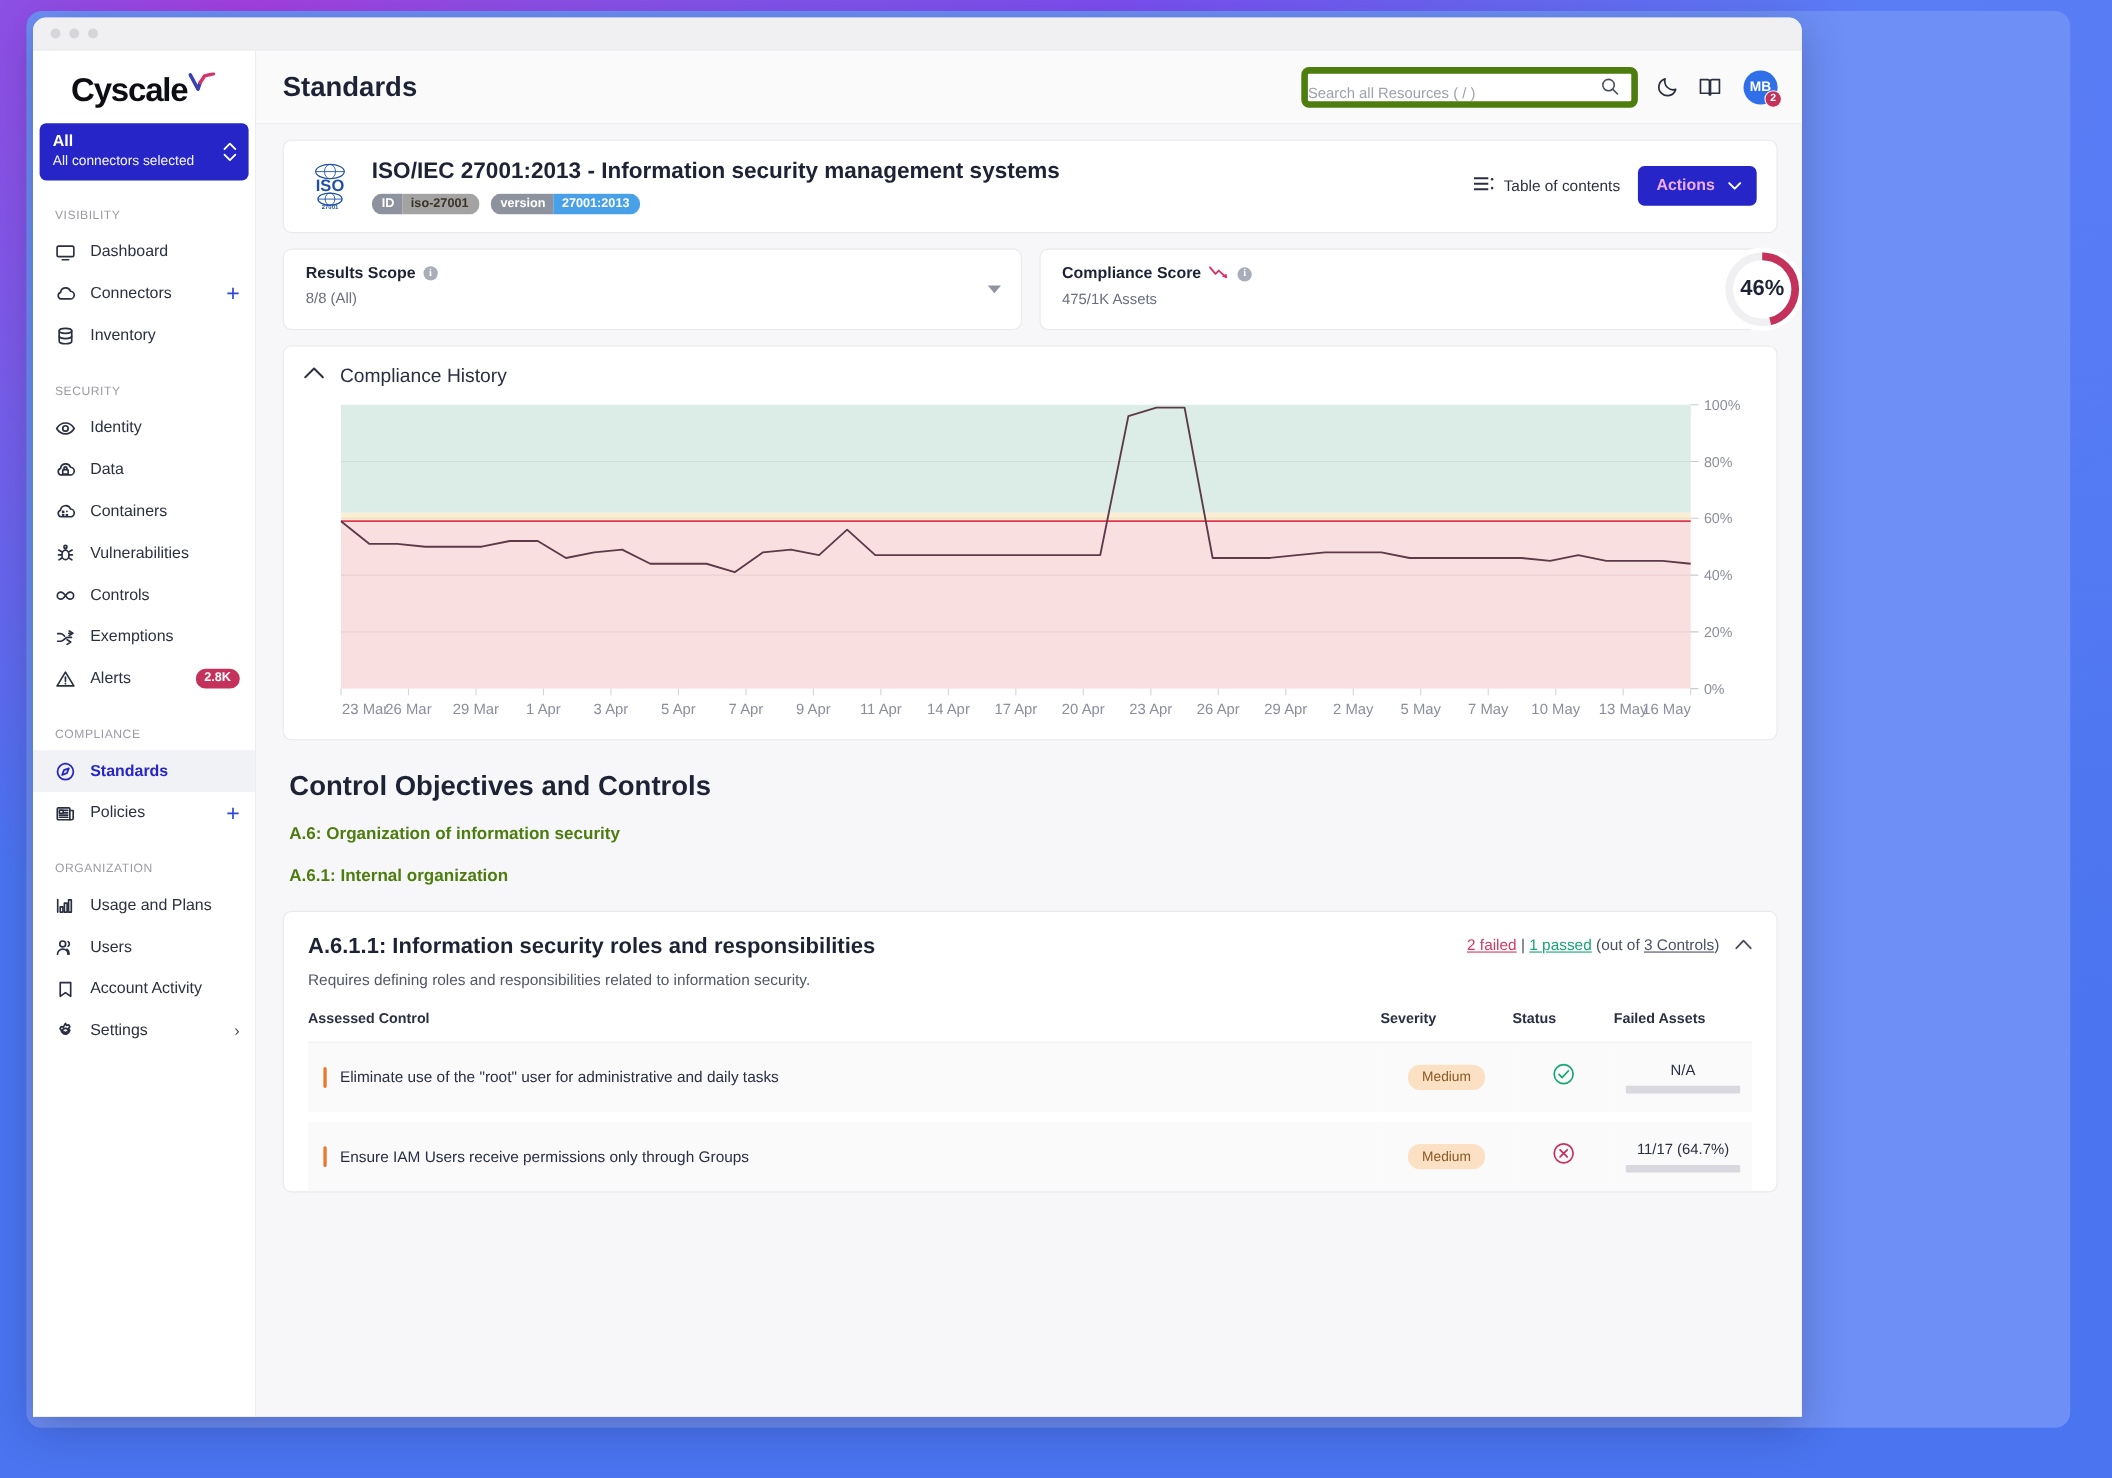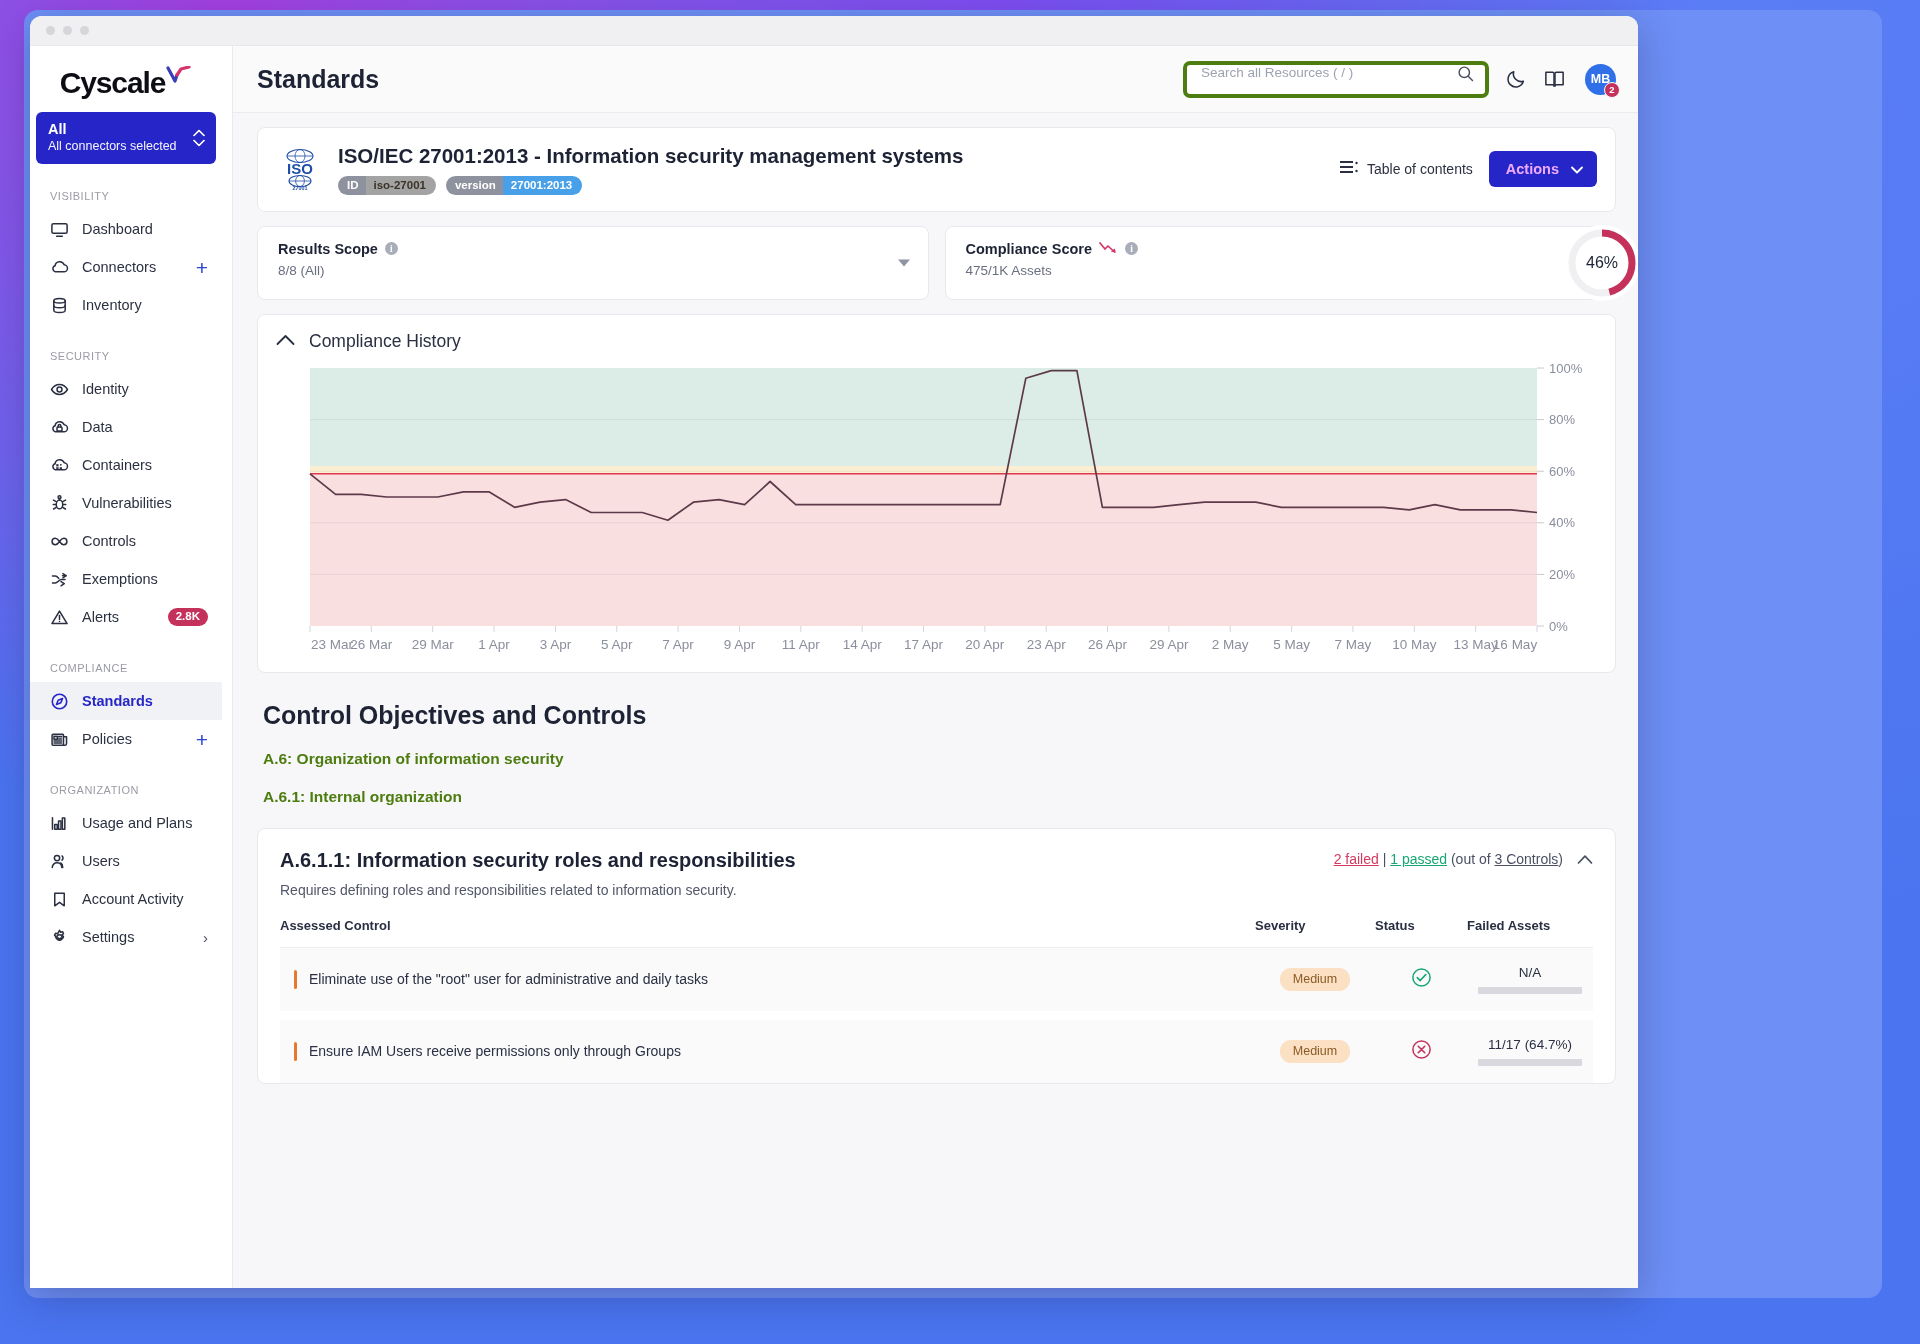--- a/index.html
+++ b/index.html
@@ -44,21 +44,21 @@
   }
   .dot { width: 9px; height: 9px; border-radius: 50%; background: #d6d6da; }
 
   #app { display: flex; height: calc(100% - 30px); }
 
   
   #sidebar {
     width: 203px; flex: 0 0 203px;
     background: #ffffff;
     border-right: 1px solid #e9e9ee;
-    padding: 0 10px 10px 0;
+    padding: 0 0 10px 0;
     overflow: hidden;
   }
   #logo { padding: 22px 0 14px 0; text-align: center; }
   .logo-wrap { display: inline-flex; align-items: flex-start; }
   .logo-text {
     font-size: 30px; font-weight: 700; letter-spacing: -1.1px;
     color: #0d0d14; line-height: 1;
   }
   .logo-mark { margin-left: 1px; margin-top: -2px; }
 
@@ -106,23 +106,23 @@
   
   #main { flex: 1 1 auto; display: flex; flex-direction: column; overflow: hidden; background: #f7f7f9; }
 
   #topbar {
     height: 67px; flex: 0 0 67px;
     background: #fafafb; border-bottom: 1px solid #ebebef;
     display: flex; align-items: center; padding: 0 22px 0 24px; gap: 16px;
   }
   #page-title { font-size: 25px; font-weight: 700; color: #1d2334; flex: 1 1 auto; }
   .searchbox {
-    width: 306px; height: 37px; border: 4px solid #4d7c0f; border-radius: 7px;
-    background: #fff; display: flex; align-items: flex-start;
-    padding: 0 11px 0 14px; gap: 8px;
+    width: 306px; height: 37px; border: 6px solid #4d7c0f; border-radius: 7px;
+    background: #fff; display: flex; align-items: flex-end;
+    padding: 0 11px 0 0; gap: 8px;
   }
   .searchbox input {
     flex: 1 1 auto; border: 0; outline: 0; font-size: 13.5px;
     color: #3a3f52; font-family: inherit; background: transparent;
   }
   .searchbox input::placeholder { color: #9ea2b0; }
   .topicon { width: 22px; height: 22px; color: #2a2f42; cursor: pointer; }
   .avatar {
     width: 31px; height: 31px; border-radius: 50%; background: #2f6fe8;
     color: #fff; font-size: 12.5px; font-weight: 700;
@@ -178,21 +178,21 @@
   .caret-dn {
     position: absolute; right: 18px; top: 50%; transform: translateY(-50%);
     width: 0; height: 0; border-left: 6px solid transparent; border-right: 6px solid transparent;
     border-top: 7px solid #9094a2; cursor: pointer;
   }
   .donut-wrap {
     position: absolute; right: -25px; top: 50%; transform: translateY(-50%);
     width: 76px; height: 76px; border-radius: 50%; background: #fff;
     display: flex; align-items: center; justify-content: center;
   }
-  .donut-val { position: absolute; font-size: 16px; font-weight: 400; color: #1d2334; }
+  .donut-val { position: absolute; font-size: 20px; font-weight: 700; color: #1d2334; }
 
   
   #hist { margin-top: 14px; padding: 16px 18px 10px 18px; }
   .hist-head { display: flex; align-items: center; gap: 14px; cursor: pointer; }
   .hist-title { font-size: 17.5px; color: #2a2f42; }
   #chart { margin-top: 10px; position: relative; height: 300px; }
 
   
   #coc-title { font-size: 25px; font-weight: 700; color: #1d2334; margin: 28px 0 0 6px; }
   .coc-sub { font-size: 15.5px; font-weight: 700; color: #4d7c0f; margin: 20px 0 0 6px; }

